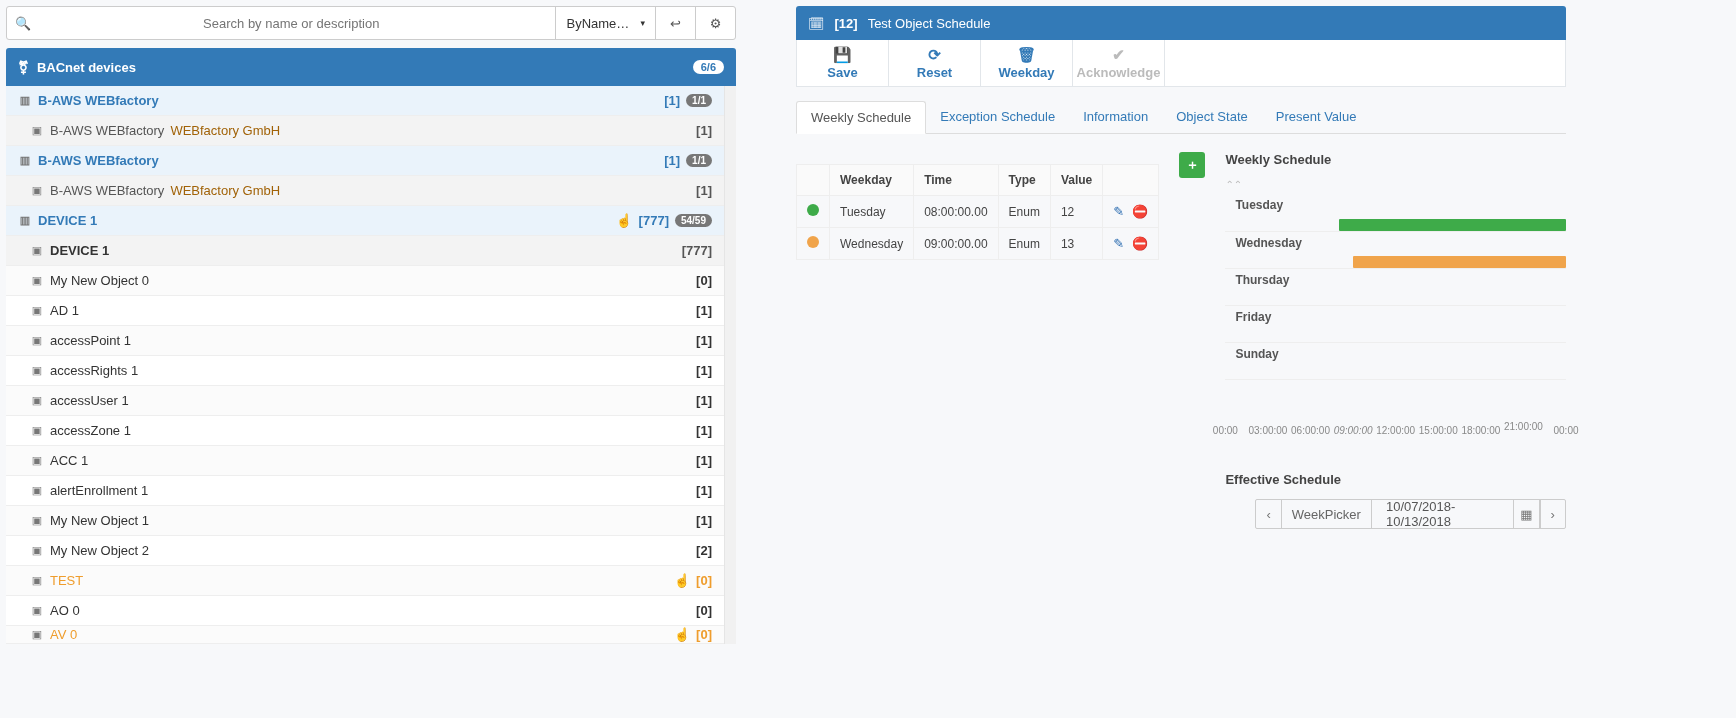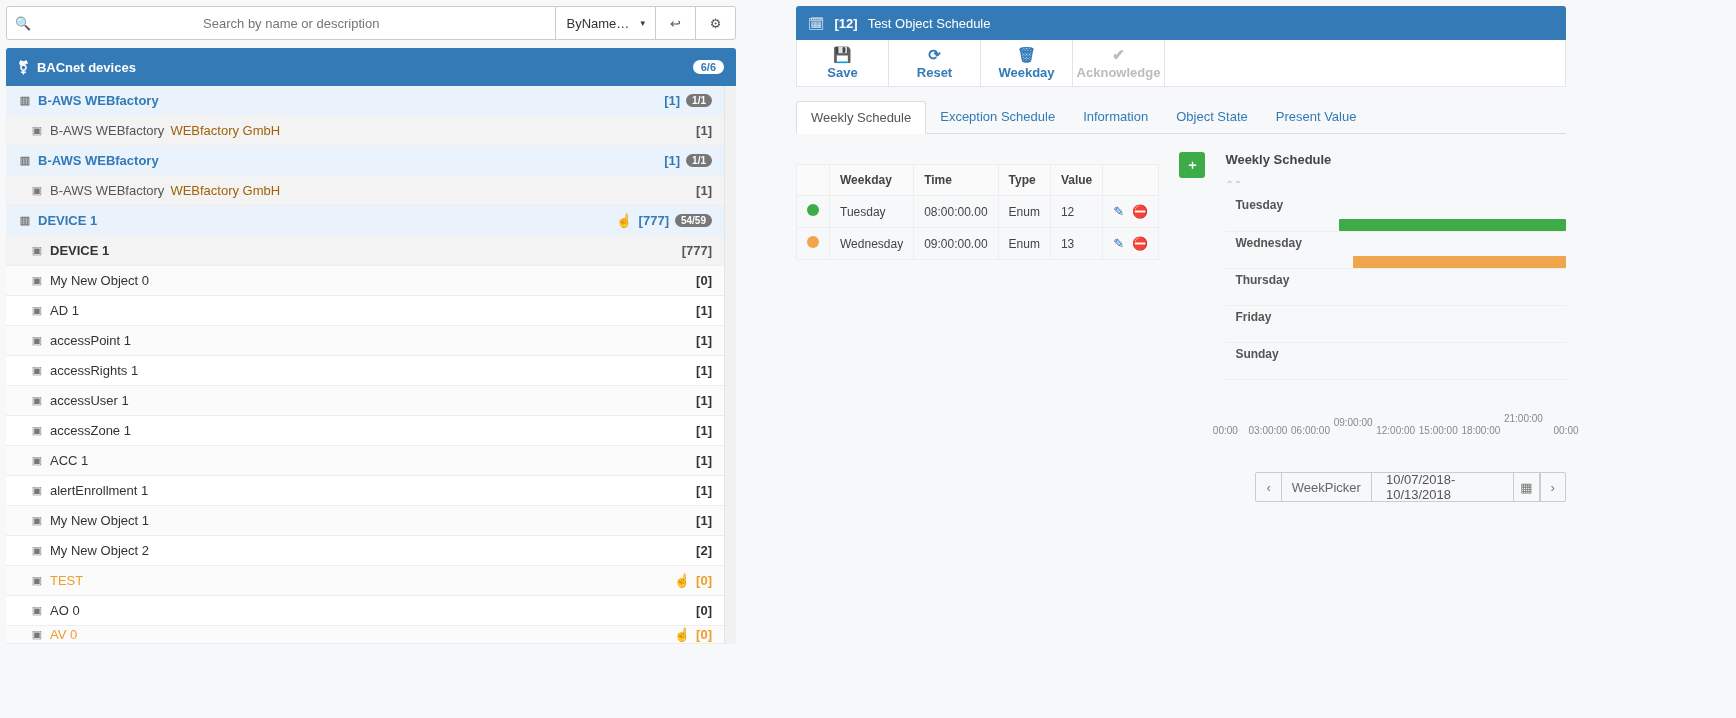--- a/index.html
+++ b/index.html
@@ -404,29 +404,30 @@
             <div class="track"></div>
           </div>
           <div class="dayrow">
             <div class="track"></div>
           </div>
         </div>
       <div class="axis" id="axis">
           <span class="ticklabel" style="left: 0%; bottom: 0px;">00:00</span>
           <span class="ticklabel" style="left: 12.5%; bottom: 0px;">03:00:00</span>
           <span class="ticklabel" style="left: 25%; bottom: 0px;">06:00:00</span>
-          <span class="ticklabel" style="left: 37.5%; bottom: 8px;">09:00:00</span>
+          <span class="ticklabel" style="left: 37.5%; bottom: 0px; font-style: italic;">09:00:00</span>
           <span class="ticklabel" style="left: 50%; bottom: 0px;">12:00:00</span>
           <span class="ticklabel" style="left: 62.5%; bottom: 0px;">15:00:00</span>
           <span class="ticklabel" style="left: 75%; bottom: 0px;">18:00:00</span>
-          <span class="ticklabel" style="left: 87.5%; bottom: 12px;">21:00:00</span>
+          <span class="ticklabel" style="left: 87.5%; bottom: 4px;">21:00:00</span>
           <span class="ticklabel" style="left: 100%; bottom: 0px;">00:00</span>
         </div>
 
       <div class="eff">
+        <div class="sec-title">Effective Schedule</div>
         <div class="wkpicker" style="margin-top:10px;margin-left:30px;">
           <div class="nav">‹</div>
           <div class="lbl">WeekPicker</div>
           <div class="range">10/07/2018-10/13/2018</div>
           <div class="cal">
               <span>▦</span>
             </div>
           <div class="nav last">›</div>
         </div>
       </div>

